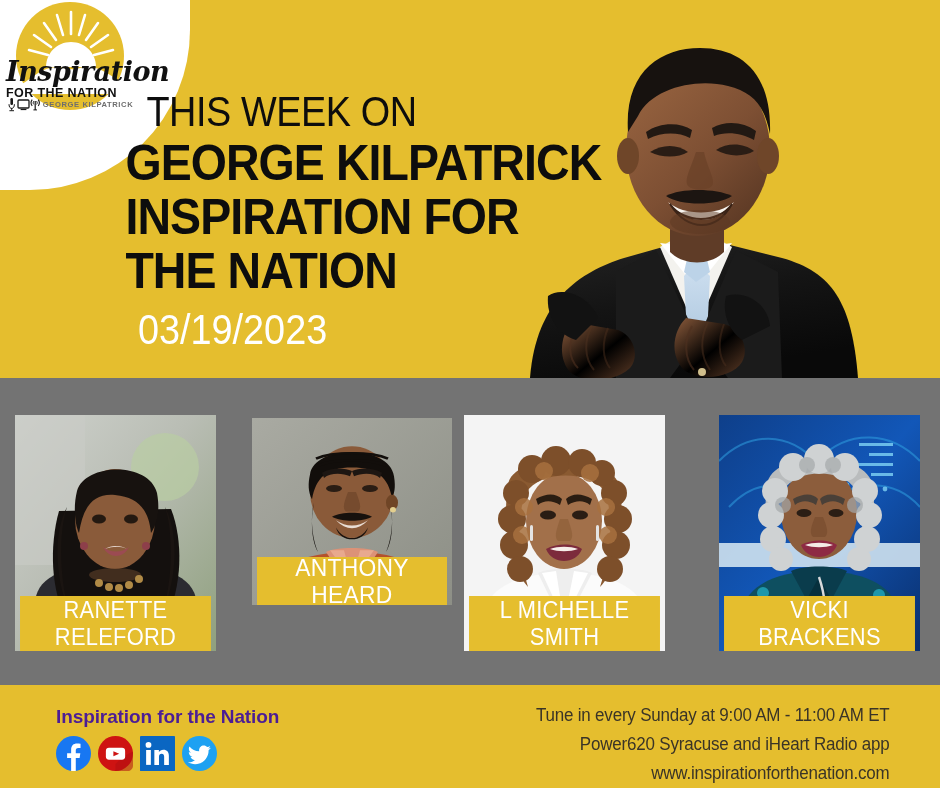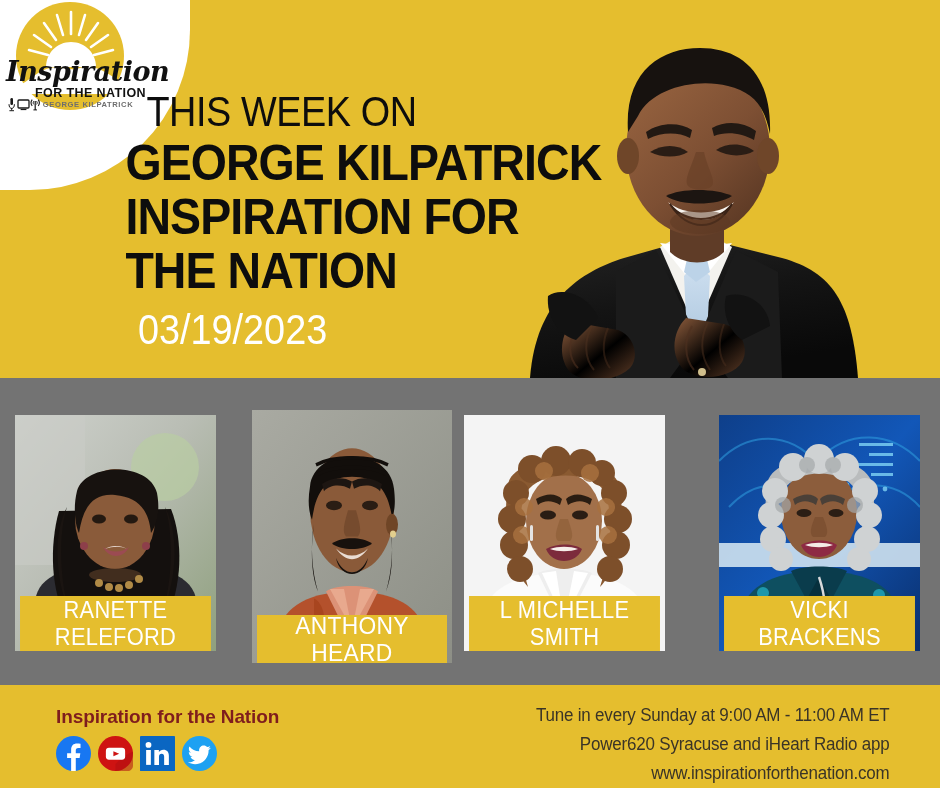--- a/index.html
+++ b/index.html
@@ -80,21 +80,21 @@
     font-size: 27px;
     color: #111111;
     letter-spacing: -0.5px;
     line-height: 1;
   }
   .logo-ftn {
     position: absolute;
     left: 6px;
     top: 86px;
     width: 140px;
-    text-align: right;
+    text-align: left;
     font-family: "Liberation Sans", sans-serif;
     font-weight: 700;
     font-size: 12.5px;
     letter-spacing: 0.4px;
     color: #111111;
   }
   .logo-gk {
     position: absolute;
     left: 30px;
     top: 100px;
@@ -206,21 +206,21 @@
     display: flex;
     align-items: center;
     justify-content: center;
     transform: scaleX(0.95);
     transform-origin: center;
   }
   .card .namebar span { display:block; white-space: pre-line; }
 
   #card-1 { left: 15px;  top: 37px; width: 201px; height: 236px; }
   #card-1 .namebar { height: 55px; }
-  #card-2 { left: 252px; top: 32px; width: 200px; height: 253px; }
+  #card-2 { left: 252px; top: 40px; width: 200px; height: 187px; }
   #card-2 .namebar { height: 48px; font-size: 24px; }
   #card-3 { left: 464px; top: 37px; width: 201px; height: 236px; }
   #card-3 .namebar { height: 55px; }
   #card-4 { left: 719px; top: 37px; width: 201px; height: 236px; }
   #card-4 .namebar { height: 55px; }
 
   
   .footer {
     position: absolute;
     left: 0;
@@ -229,21 +229,21 @@
     height: 103px;
     background: #e5be2e;
   }
   .footer-brand {
     position: absolute;
     left: 56px;
     top: 21px;
     font-family: "Liberation Sans", sans-serif;
     font-weight: 700;
     font-size: 19px;
-    color: #7f1d1d;
+    color: #4c1d95;
     letter-spacing: -0.1px;
   }
   .social-row {
     position: absolute;
     left: 56px;
     top: 51px;
     display: flex;
     gap: 7px;
   }
   .soc {

